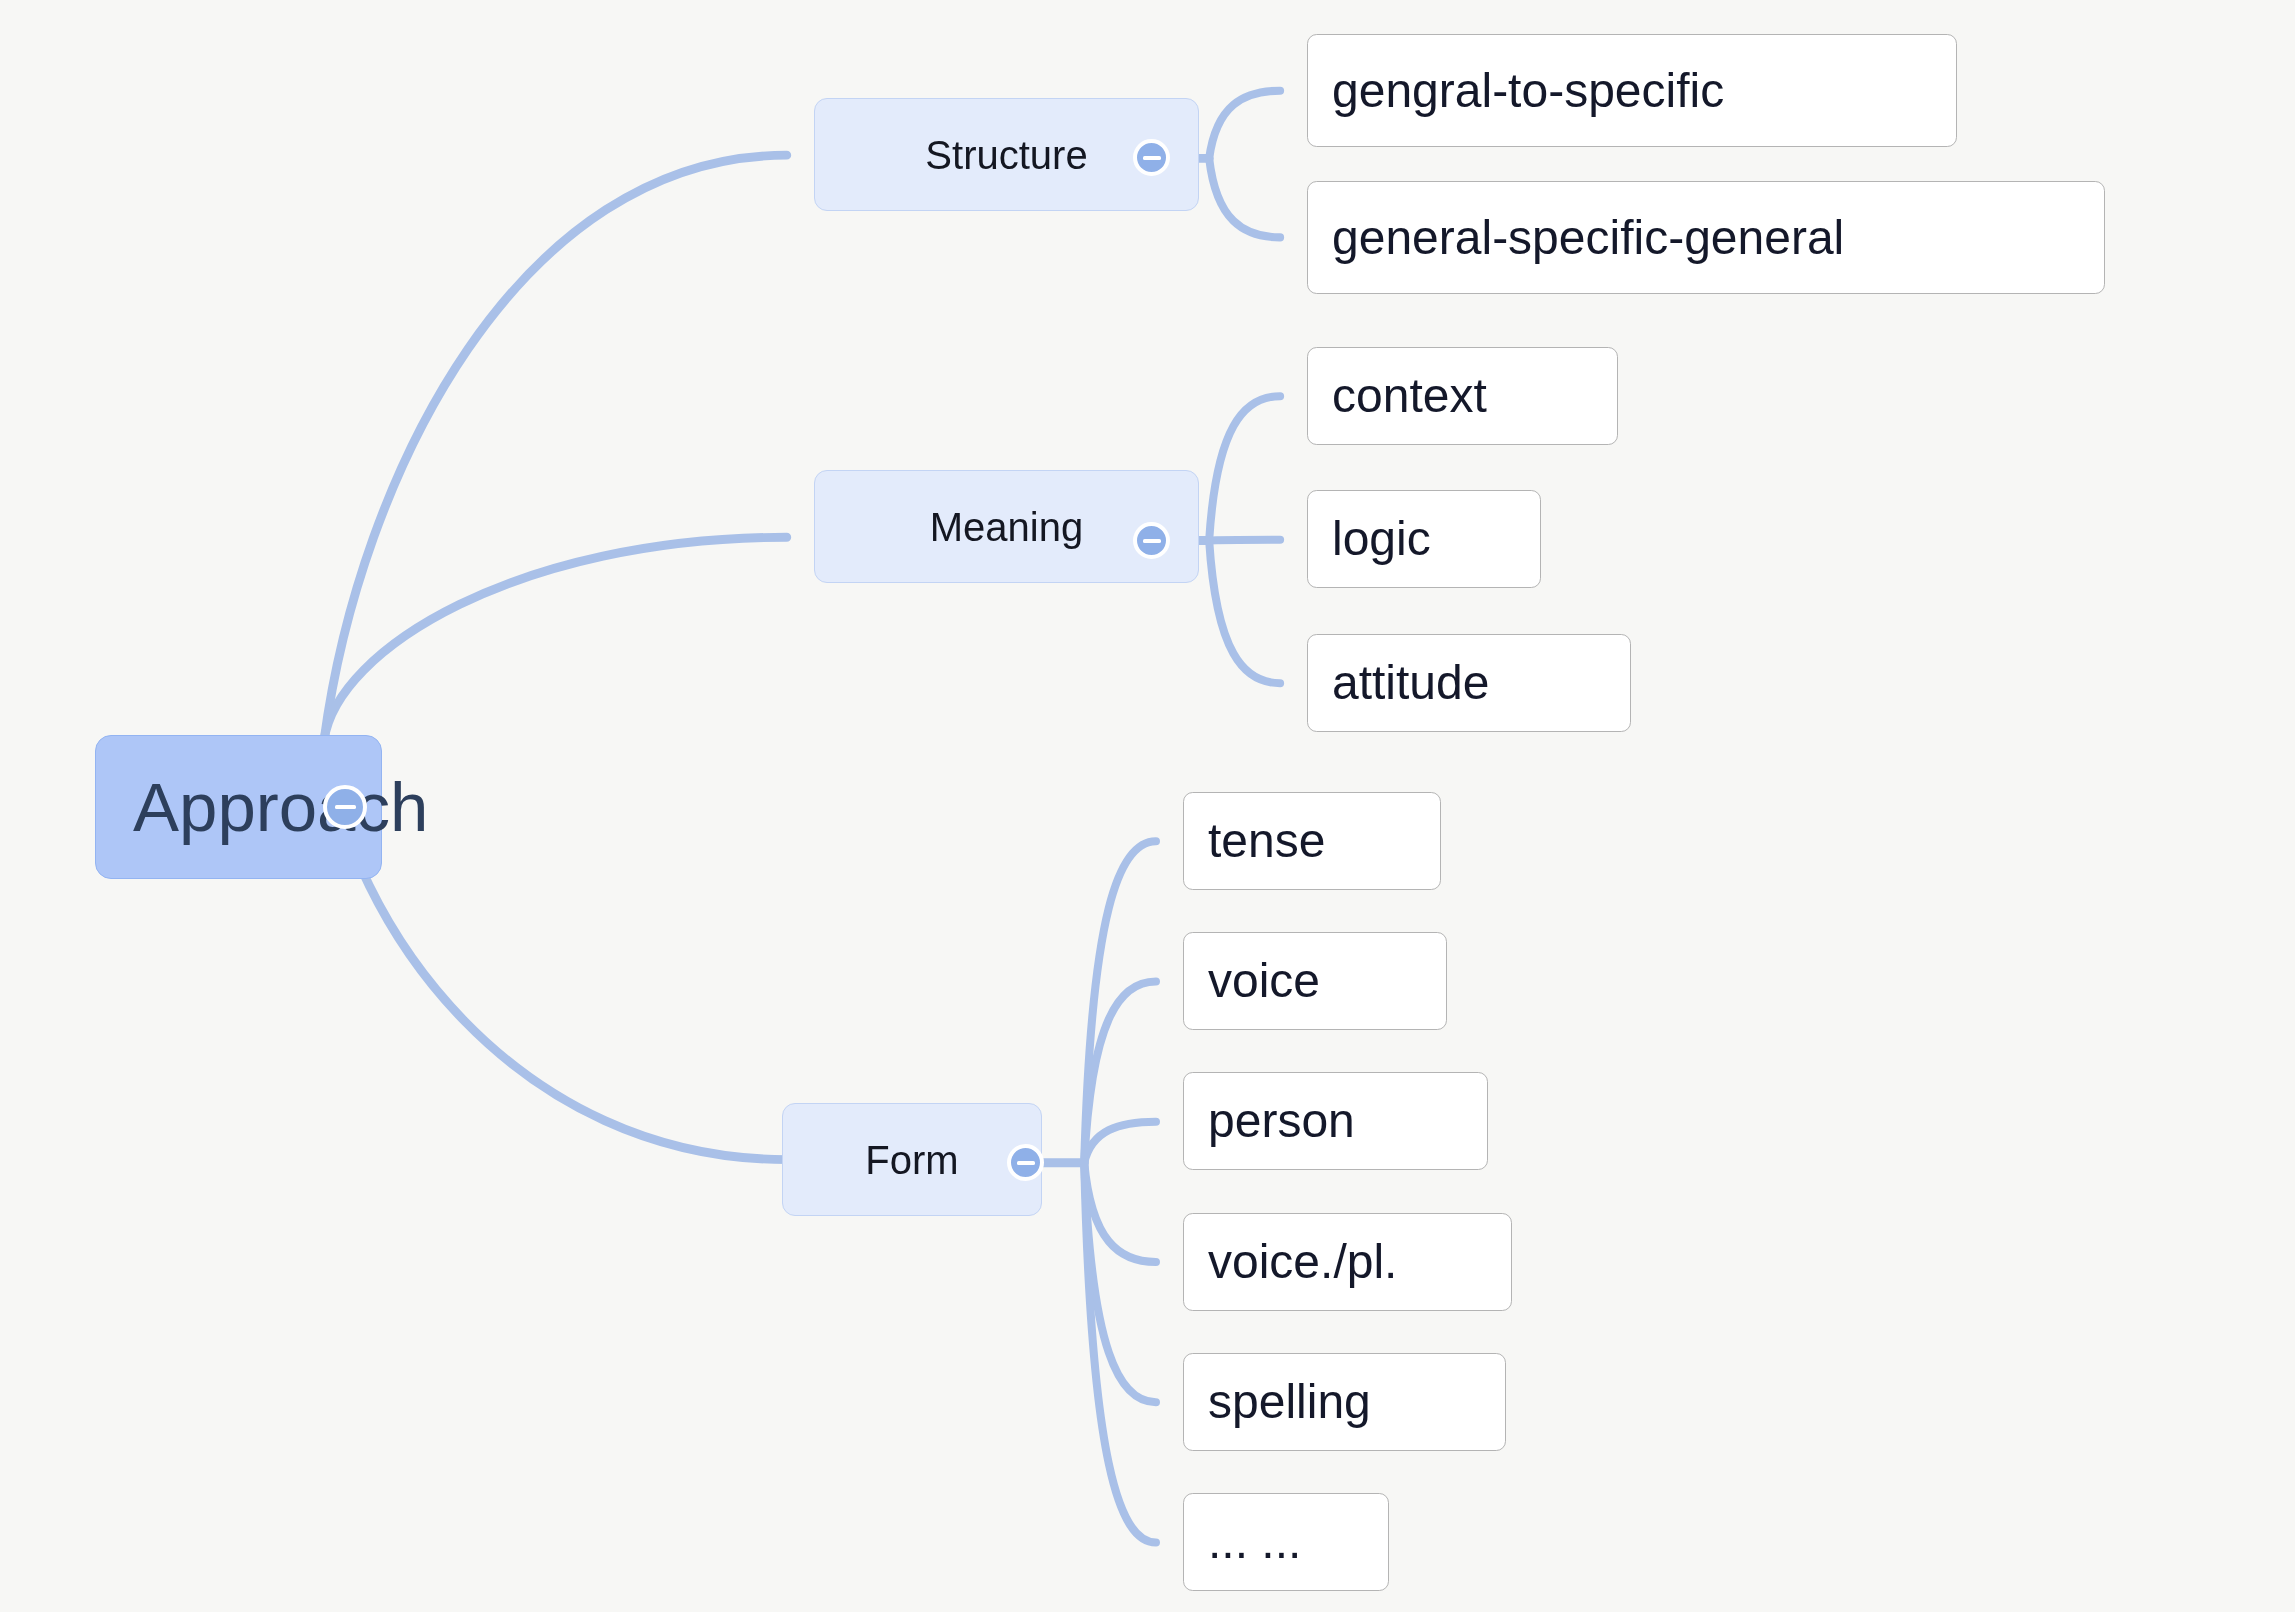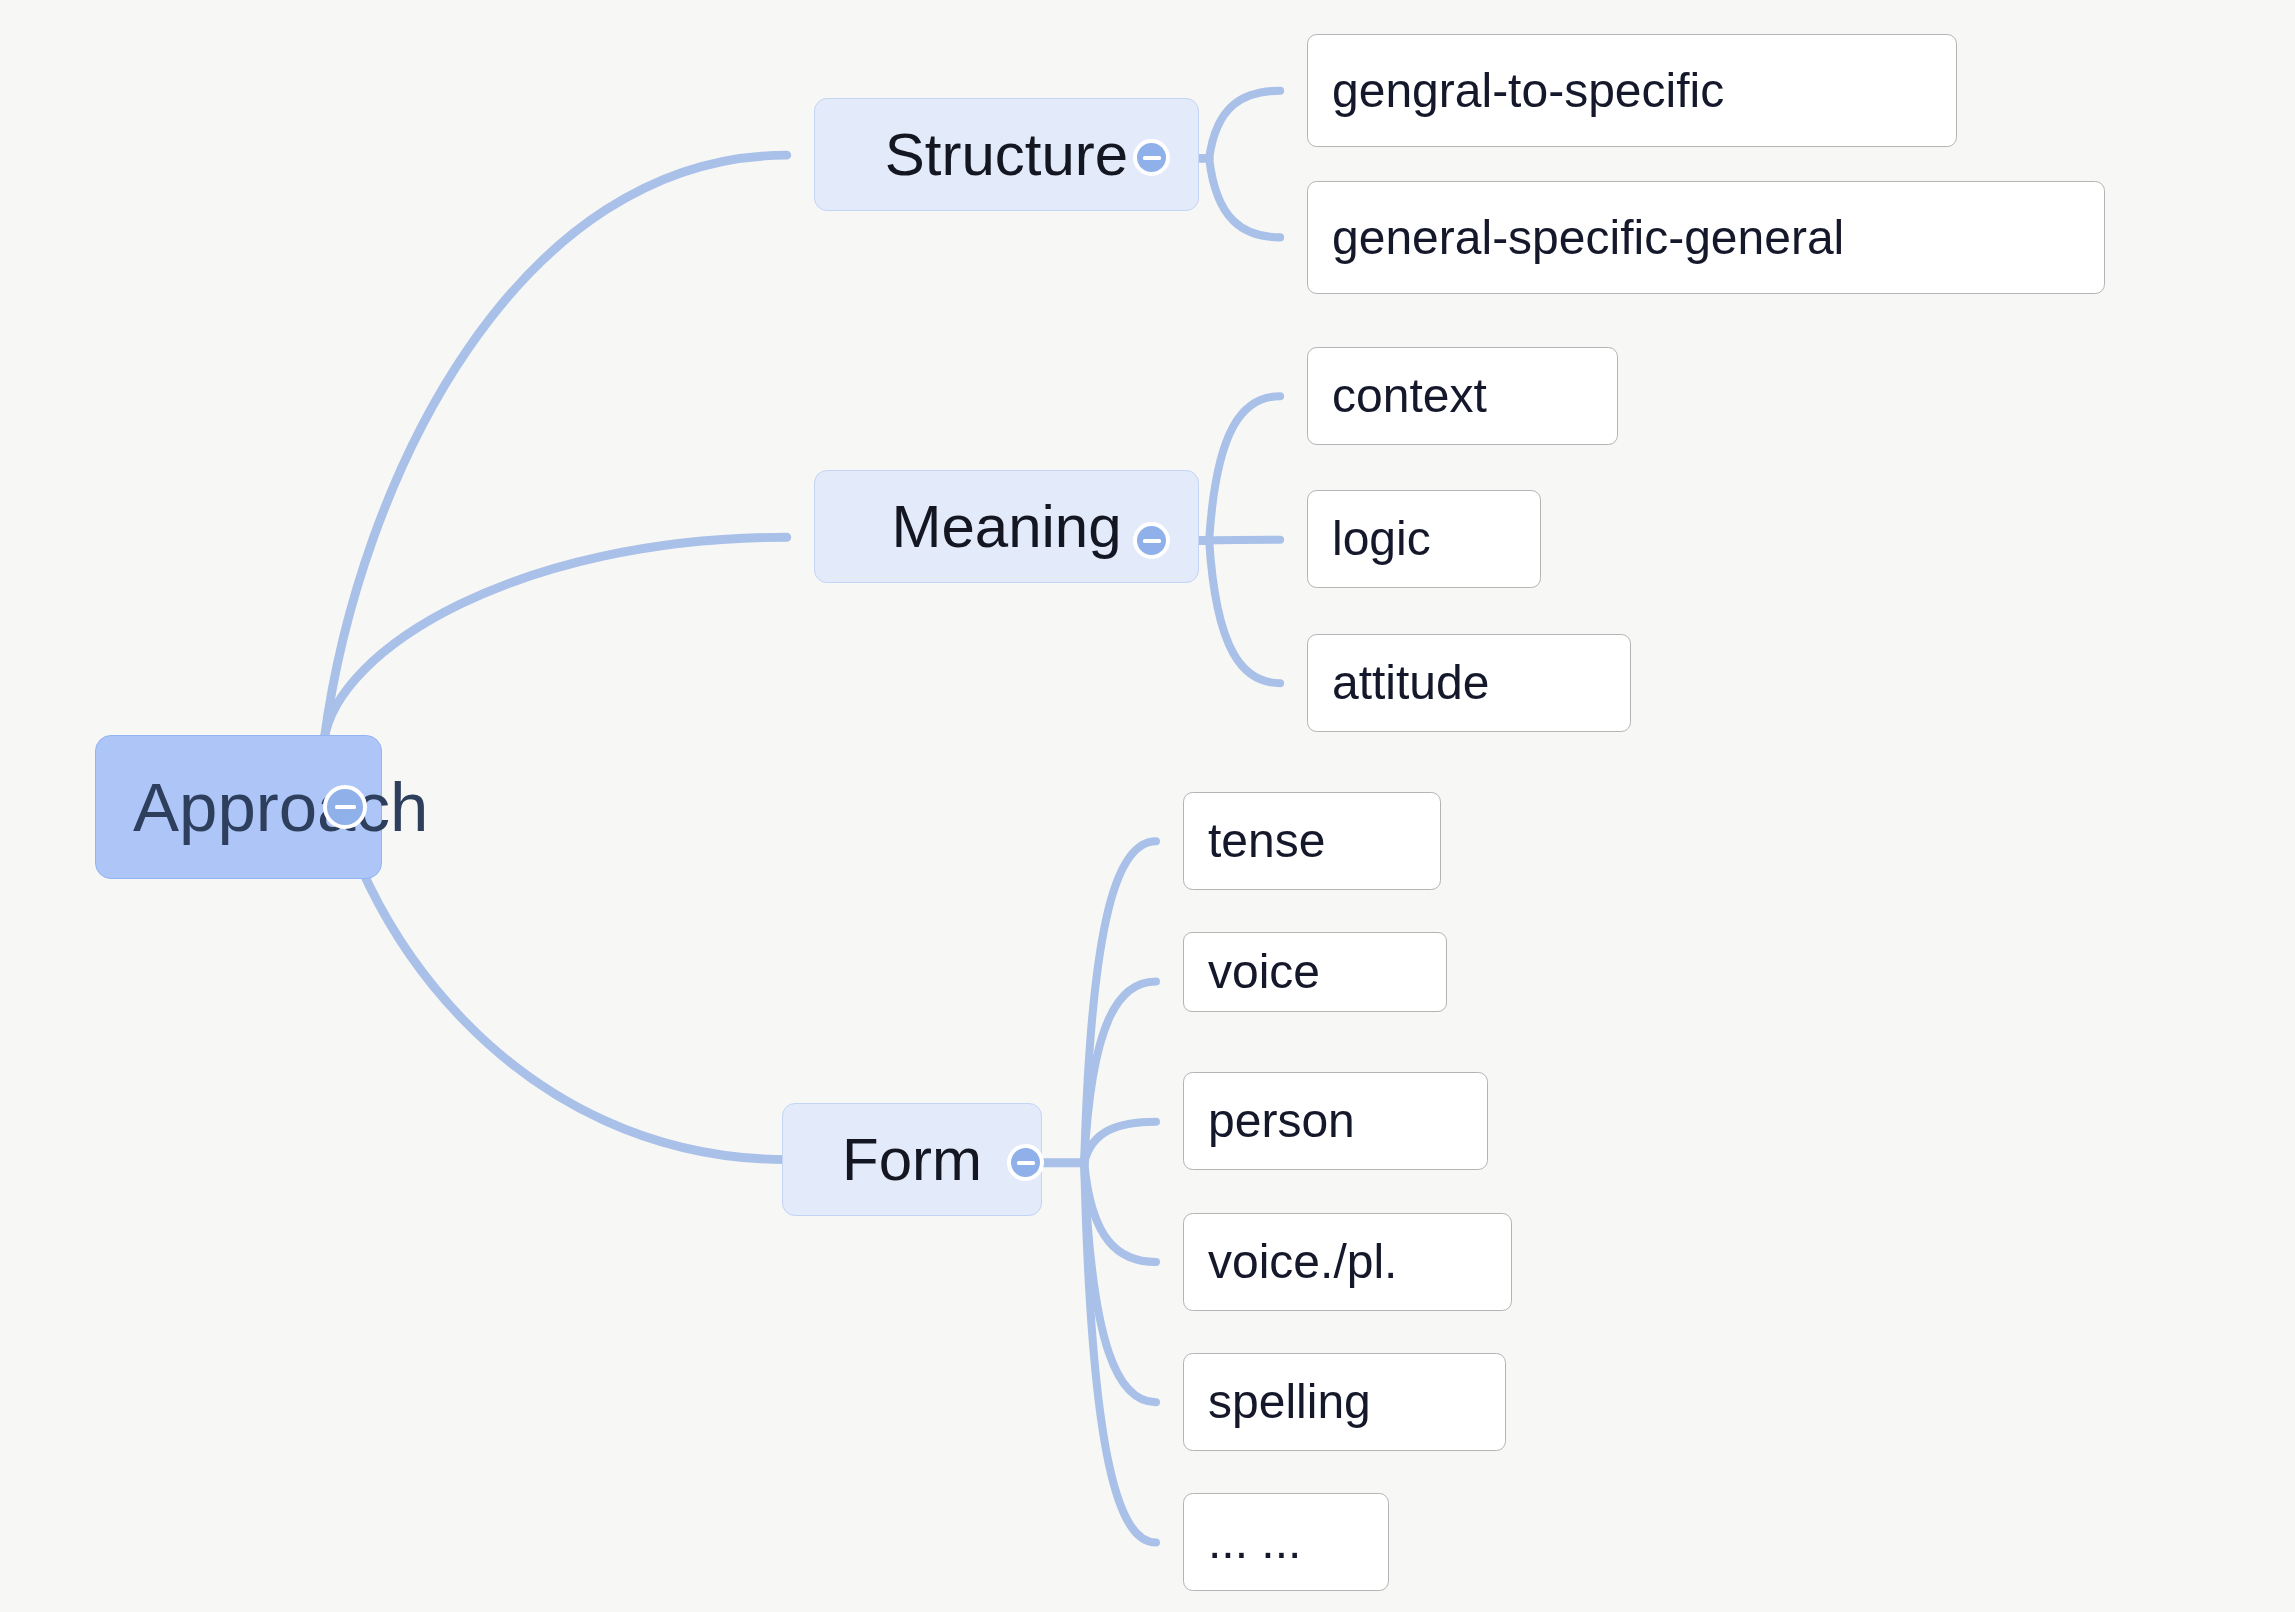--- a/index.html
+++ b/index.html
@@ -53,21 +53,21 @@
 
   
   .node.branch {
     background: #e3ebfb;
     border: 1.6px solid #c3d4f4;
     border-radius: 13px;
     padding: 0 27.4px;
     justify-content: center;
   }
   .node.branch .node-label {
-    font-size: 60px;
+    font-size: 40px;
     color: #141722;
     font-weight: 400;
   }
 
   
   .node.leaf {
     background: #ffffff;
     border: 1.6px solid #b4b4b4;
     border-radius: 9.7px;
     padding: 0 24px;
@@ -176,21 +176,21 @@
   <div class="node branch" id="node-form" style="left: 752px; top: 1103px; width: 260px; height: 113px;">
     <span class="node-label">Form</span>
   </div>
   <div class="toggle" id="toggle-form" style="left: 1007px; top: 1144px;">
     <span class="minus"></span>
   </div>
 
   <div class="node leaf" id="node-form-0" style="left: 1153px; top: 792px; width: 258px; height: 98px;">
     <span class="node-label">tense</span>
   </div>
-  <div class="node leaf" id="node-form-1" style="left: 1153px; top: 932px; width: 264px; height: 80px; border-radius: 9px;">
+  <div class="node leaf" id="node-form-1" style="left: 1153px; top: 932px; width: 264px; height: 98px;">
     <span class="node-label">voice</span>
   </div>
   <div class="node leaf" id="node-form-2" style="left: 1153px; top: 1072px; width: 305px; height: 98px;">
     <span class="node-label">person</span>
   </div>
   <div class="node leaf" id="node-form-3" style="left: 1153px; top: 1213px; width: 329px; height: 98px;">
     <span class="node-label">voice./pl.</span>
   </div>
   <div class="node leaf" id="node-form-4" style="left: 1153px; top: 1353px; width: 323px; height: 98px;">
     <span class="node-label">spelling</span>

